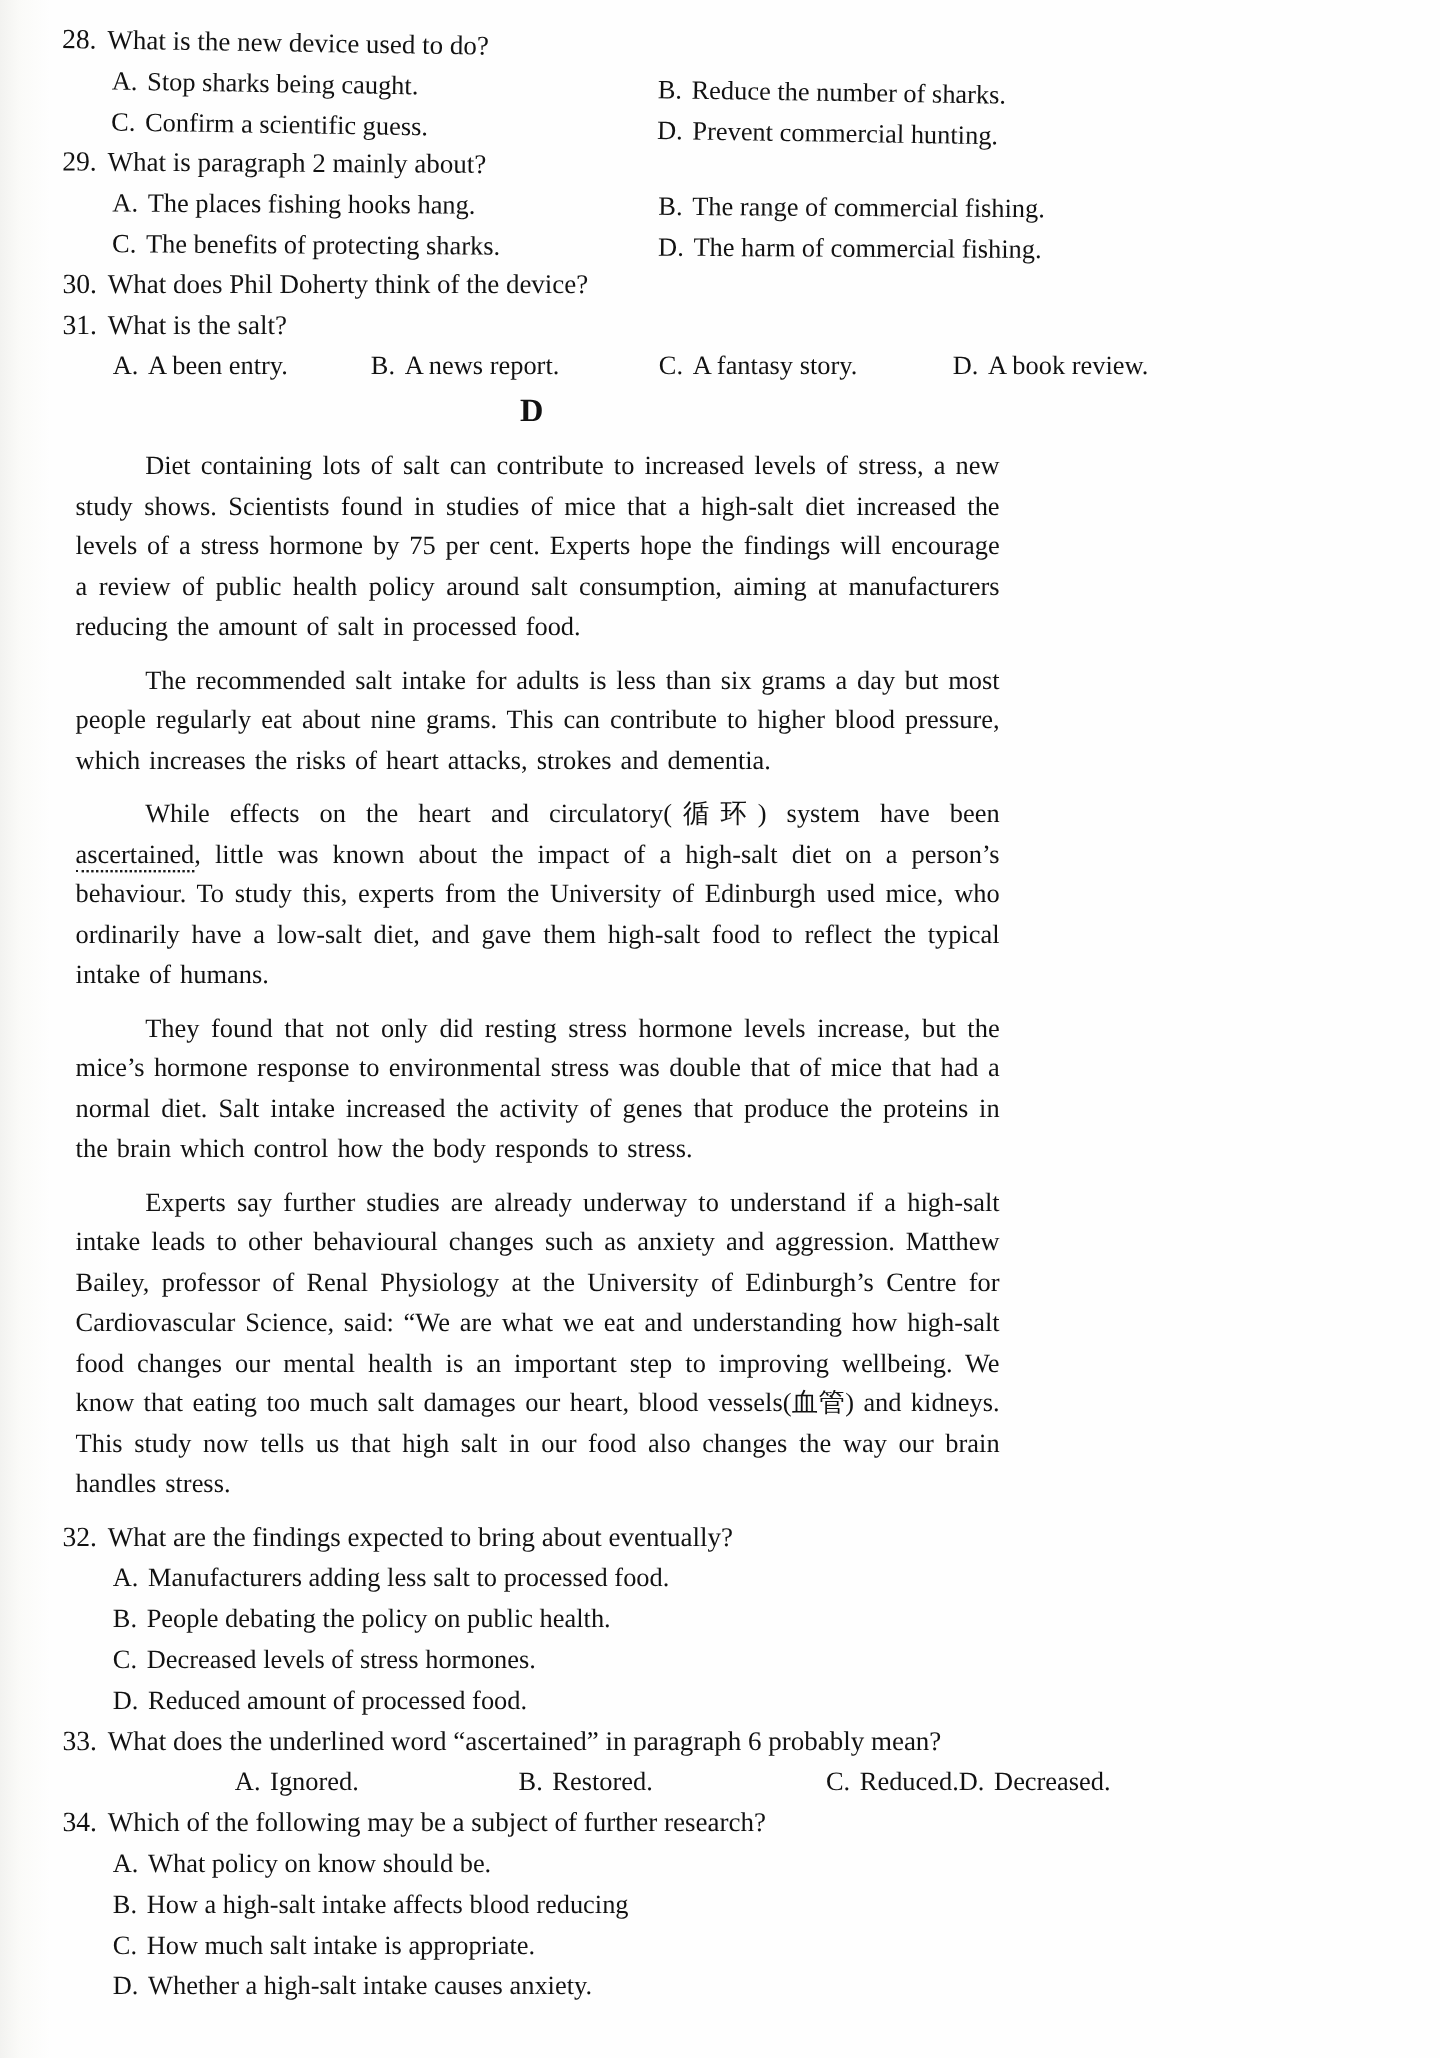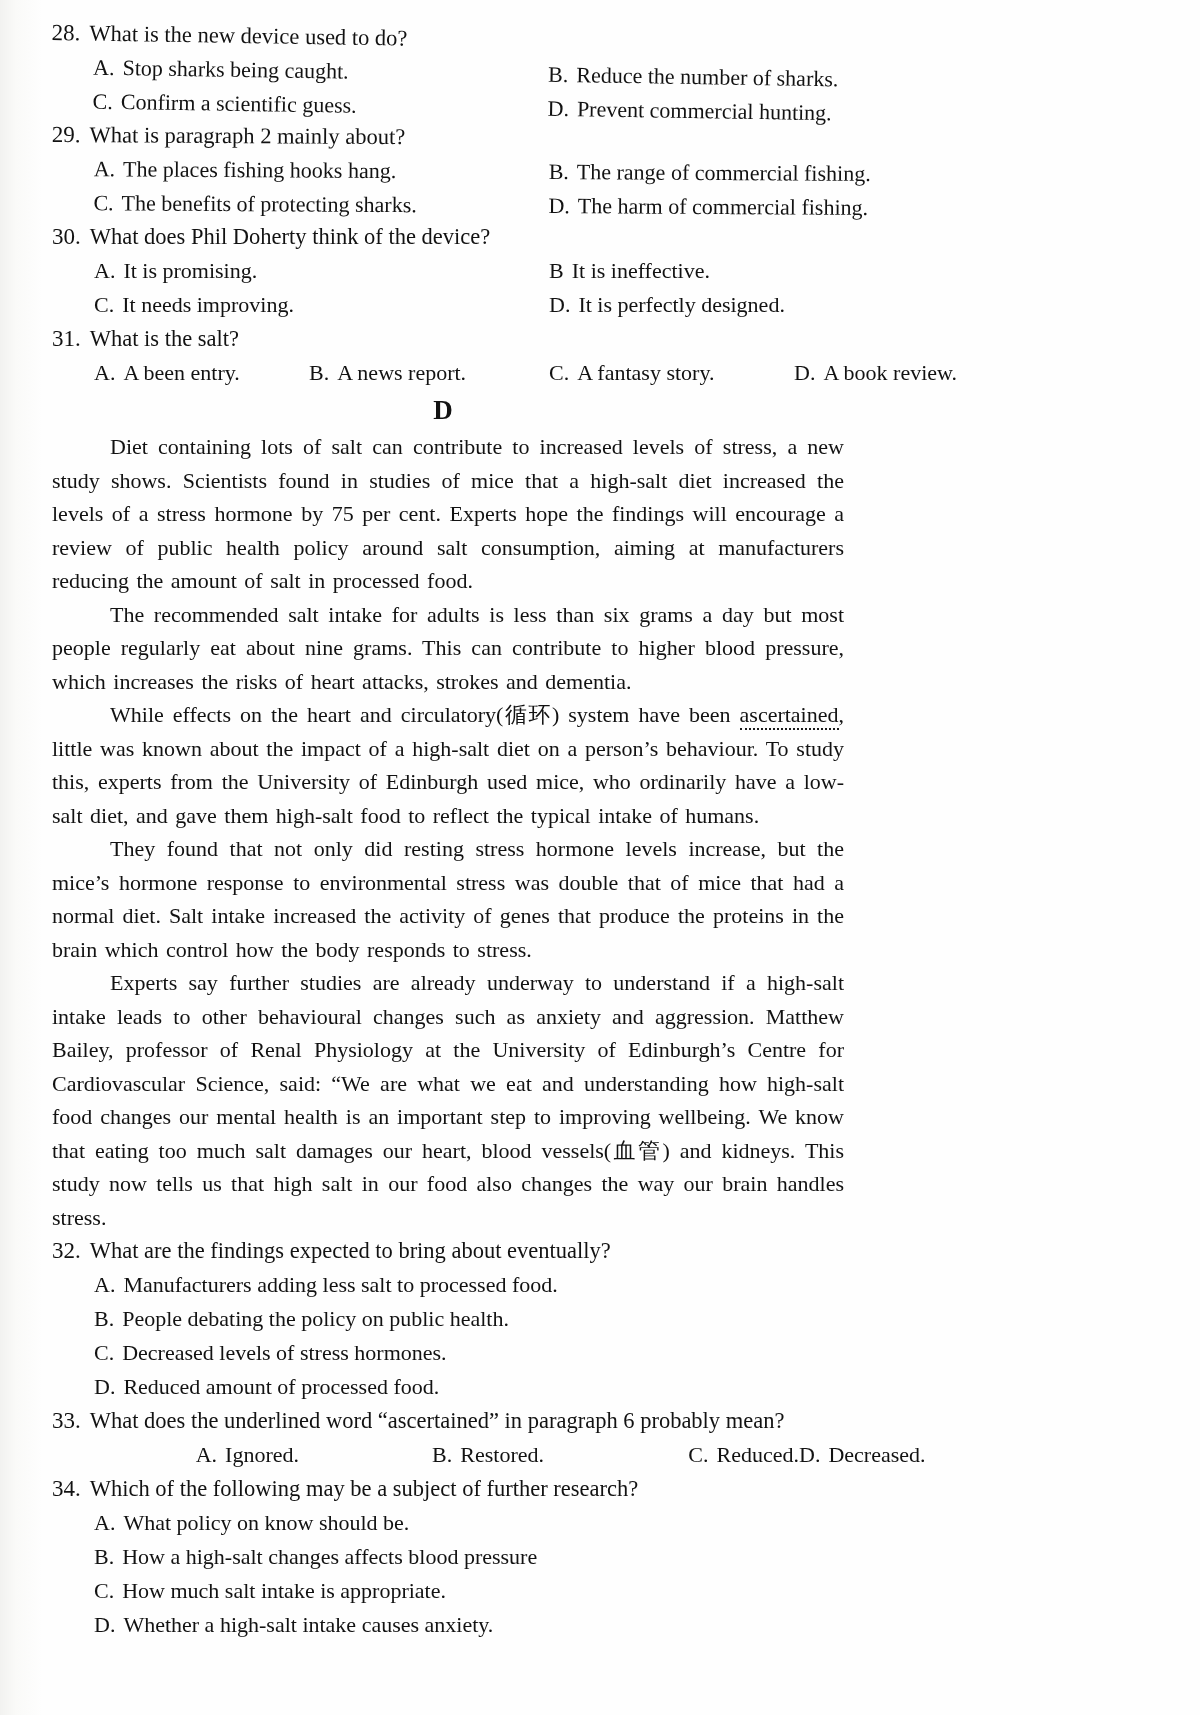--- a/index.html
+++ b/index.html
@@ -31,21 +31,21 @@
   .grid-4b{display:grid;grid-template-columns:205px 245px 255px 1fr;text-align:right;}
   .stacked .opt{display:block;}
   .section-label{
     text-align:center;
     font-weight:bold;
     font-size:27px;
     line-height:36px;
     margin:2px 0 2px -10px;
   }
   .passage p{
-    margin:0;
+    margin:11px;
     font-size:22px;
     line-height:33.5px;
     text-align:justify;
     text-indent:58px;
     word-spacing:2px;
   }
   .underlined{
     border-bottom:2px dotted #1b1b1b;
     padding-bottom:1px;
   }
@@ -75,26 +75,20 @@
       <div class="opt"><span class="opt-label">A.</span><span class="opt-text">The places fishing hooks hang.</span></div>
       <div class="opt"><span class="opt-label">B.</span><span class="opt-text">The range of commercial fishing.</span></div>
       <div class="opt"><span class="opt-label">C.</span><span class="opt-text">The benefits of protecting sharks.</span></div>
       <div class="opt"><span class="opt-label">D.</span><span class="opt-text">The harm of commercial fishing.</span></div>
     </div>
   </section>
 
   <section class="q-block">
     <div class="q-line">
       <span class="q-num">30.</span><span class="q-text">What does Phil Doherty think of the device?</span>
-    </div>
-    <div class="opts grid-2">
-      <div class="opt"><span class="opt-label">A.</span><span class="opt-text">It is promising.</span></div>
-      <div class="opt"><span class="opt-label">B</span><span class="opt-text">It is ineffective.</span></div>
-      <div class="opt"><span class="opt-label">C.</span><span class="opt-text">It needs improving.</span></div>
-      <div class="opt"><span class="opt-label">D.</span><span class="opt-text">It is perfectly designed.</span></div>
     </div>
   </section>
 
   <section class="q-block">
     <div class="q-line">
       <span class="q-num">31.</span><span class="q-text">What is the salt?</span>
     </div>
     <div class="opts grid-4a">
       <div class="opt"><span class="opt-label">A.</span><span class="opt-text">A been entry.</span></div>
       <div class="opt"><span class="opt-label">B.</span><span class="opt-text">A news report.</span></div>
@@ -136,19 +130,19 @@
       <div class="opt"><span class="opt-label">D.</span><span class="opt-text">Decreased.</span></div>
     </div>
   </section>
 
   <section class="q-block">
     <div class="q-line">
       <span class="q-num">34.</span><span class="q-text">Which of the following may be a subject of further research?</span>
     </div>
     <div class="opts stacked">
       <div class="opt"><span class="opt-label">A.</span><span class="opt-text">What policy on know should be.</span></div>
-      <div class="opt"><span class="opt-label">B.</span><span class="opt-text">How a high-salt changes affects blood pressure</span></div>
+      <div class="opt"><span class="opt-label">B.</span><span class="opt-text">How a high-salt intake affects blood reducing</span></div>
       <div class="opt"><span class="opt-label">C.</span><span class="opt-text">How much salt intake is appropriate.</span></div>
       <div class="opt"><span class="opt-label">D.</span><span class="opt-text">Whether a high-salt intake causes anxiety.</span></div>
     </div>
   </section>
 
 </div>
 
 </body></html>

